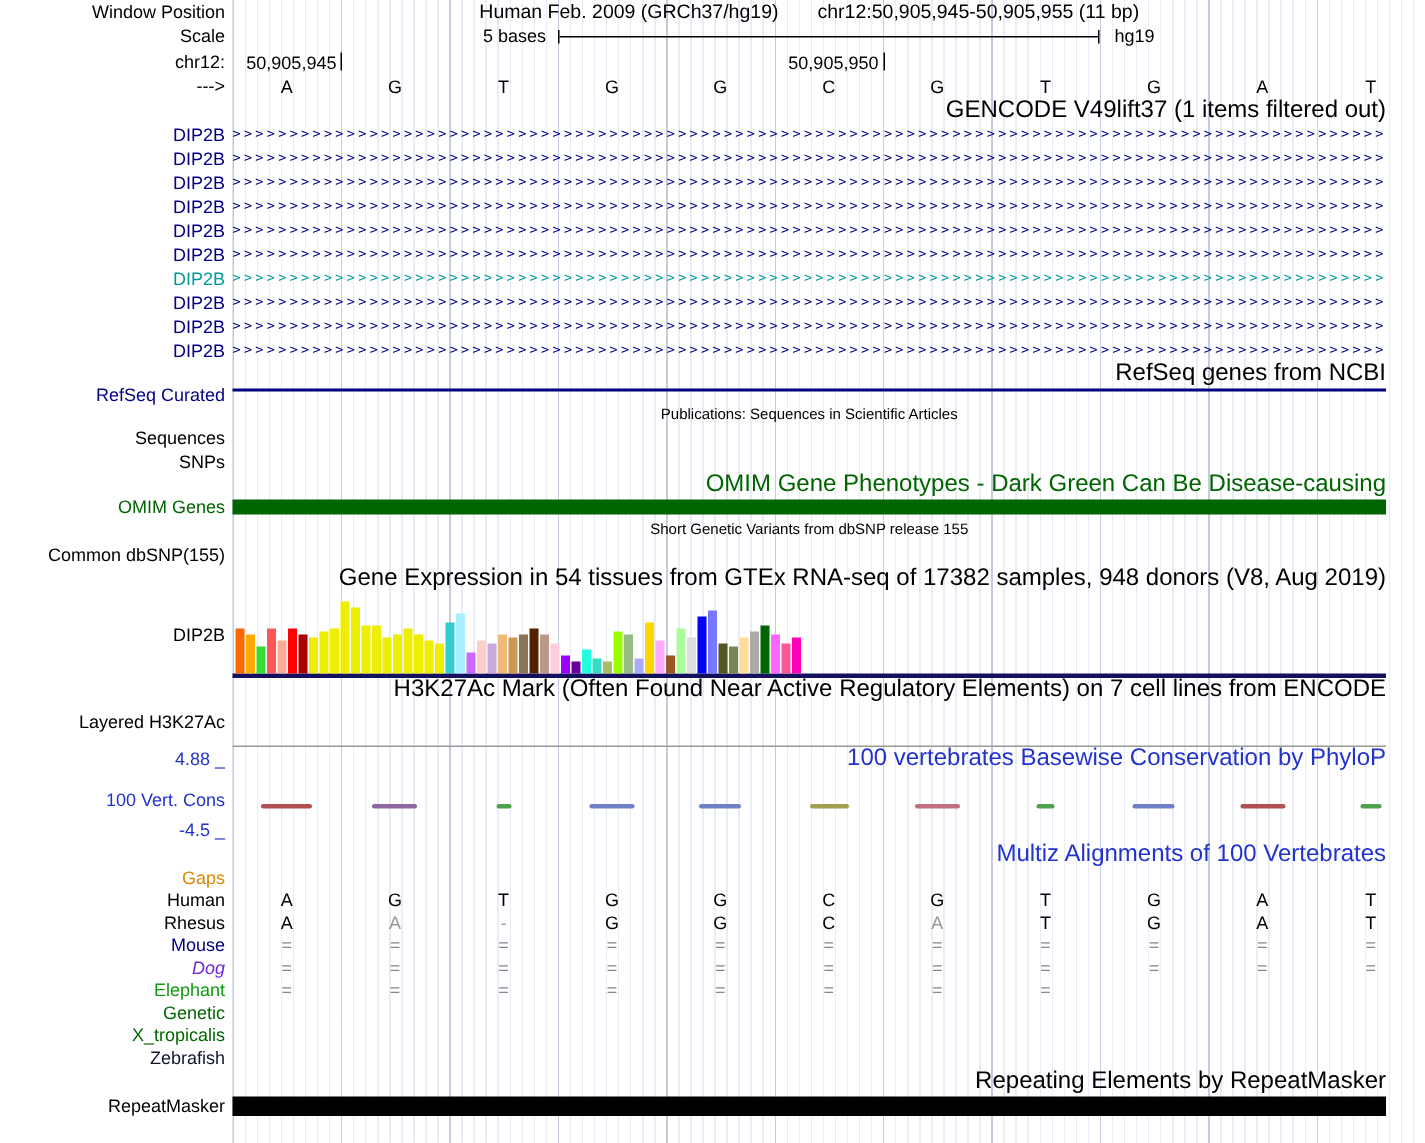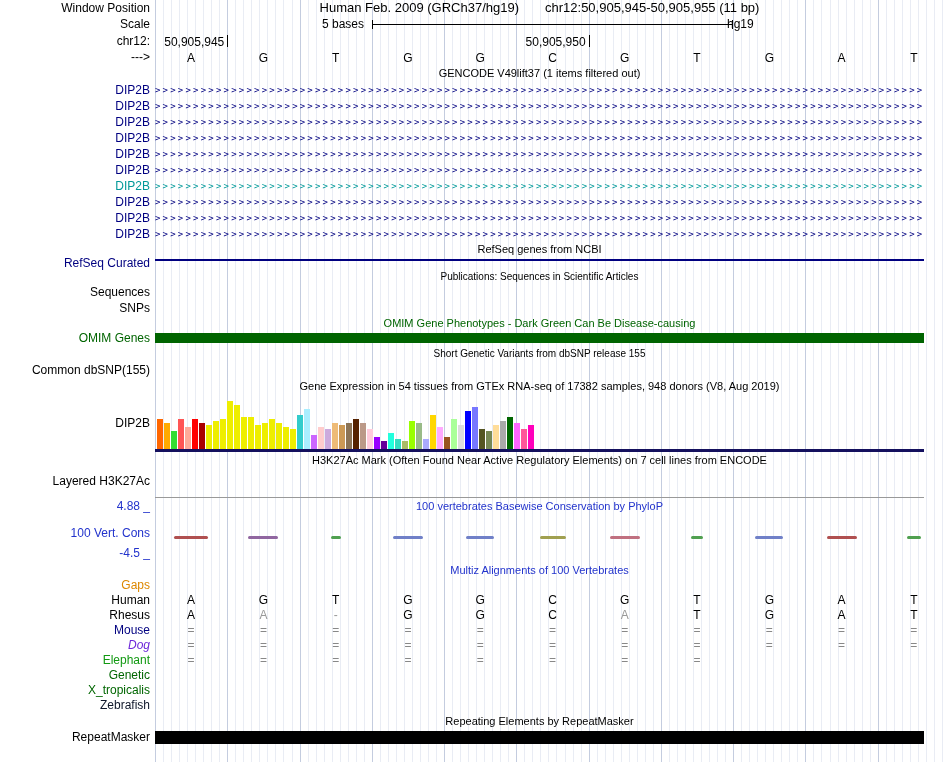--- a/index.html
+++ b/index.html
@@ -16,32 +16,32 @@
   .con{width:769px;position:relative}
   .h14{height:14px;line-height:14px}
   .h15{height:15px;line-height:15px}
   .h16{height:16px;line-height:16px}
   .h17{height:17px;line-height:17px}
   .h30{height:30px}
   .h48{height:48px}
   .h58{height:58px}
   .h30 .lab{line-height:26px}
   .h58 .lab{line-height:58px}
-  .title12{text-align:center;font-size:11px}
+  .title12{text-align:right;font-size:16px}
   .title10{text-align:center;font-size:10px}
   .blue{color:#2233CC}
   .green{color:#006400}
   .navy{color:#000080}
   .hdr{display:flex;justify-content:center;gap:26px;font-size:13px;white-space:nowrap}
   
   .fivebases{position:absolute;left:0;top:0;width:209px;text-align:right}
   .scalebar{position:absolute;left:217px;top:4px;width:361px;height:9px;
     border-left:1px solid #000;border-right:1px solid #000;
     background:linear-gradient(#000,#000) 50% 50%/100% 1px no-repeat}
-  .hg19{position:absolute;left:572px;top:0}
+  .hg19{position:absolute;left:588px;top:0}
   
   .tick-label{position:absolute;top:1px;text-align:right}
   .tick-mark{position:absolute;top:2px;width:1px;height:12px;background:#000}
   .base-letter{position:absolute;top:1px;transform:translateX(-50%)}
   
   .arrows{font-family:"DejaVu Sans Mono","Liberation Mono",monospace;font-size:9px;
     letter-spacing:2.2px;white-space:nowrap;overflow:hidden}
   
   .refline{position:absolute;left:0;right:0;top:3px;height:2px;background:#000080}
   .omimbar{position:absolute;left:0;right:0;top:3px;height:10px;background:#006400}

